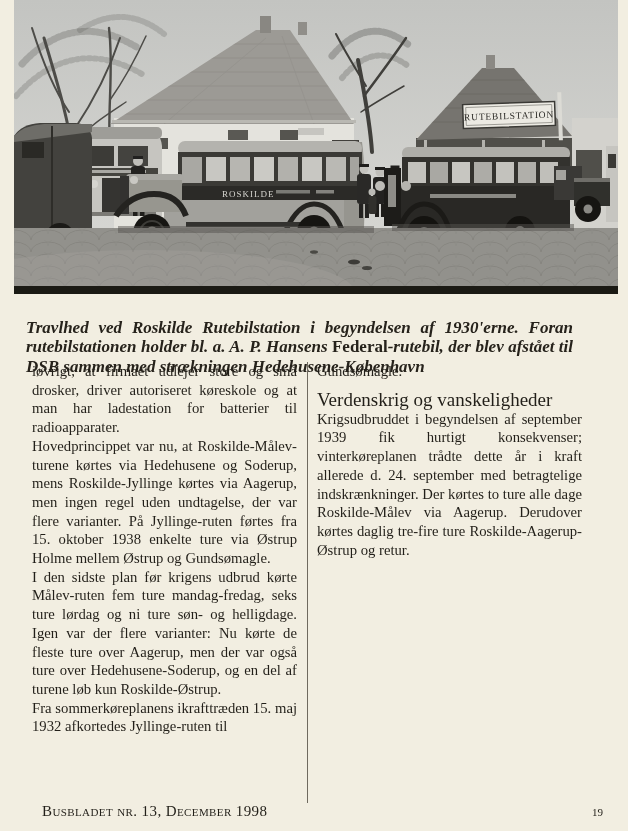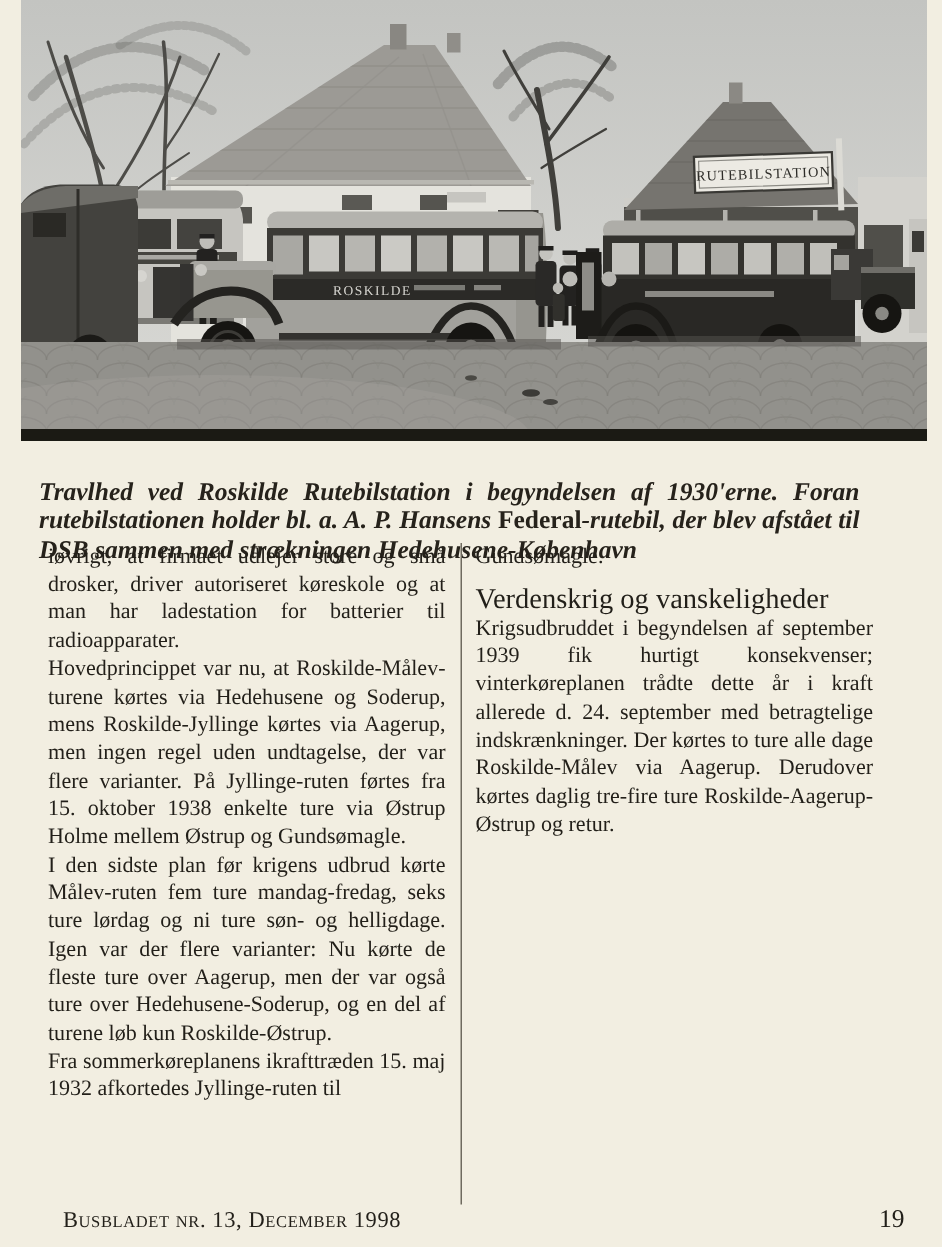--- a/index.html
+++ b/index.html
@@ -21,21 +21,21 @@
   .col p{margin:0;}
   .col > * + *{margin-top:8px;}
   .col h3{font-size:19px;line-height:19px;margin:9px 0 1px 0;font-weight:400;}
   .divider{width:1px;background:#6e6玉a60;background:#6f6a5f;margin:0 9px 0 10px;height:441px;}
   .footer{
     position:absolute;left:42px;top:803px;width:561px;
     display:flex;justify-content:space-between;align-items:baseline;
     font-size:15px;color:#221f19;
   }
   .journal{font-variant:small-caps;letter-spacing:0.4px;}
-  .pagenum{font-size:17px;}
+  .pagenum{font-size:11px;}
 </style>
 </head>
 <body>
 
 <div class="photo-wrap">
 <svg viewBox="0 0 604 294" xmlns="http://www.w3.org/2000/svg">
   <defs>
     <linearGradient id="sky" x1="0" y1="0" x2="0" y2="1">
       <stop offset="0" stop-color="#c3c4c1"></stop>
           <stop offset="1" stop-color="#dadad6"></stop>

